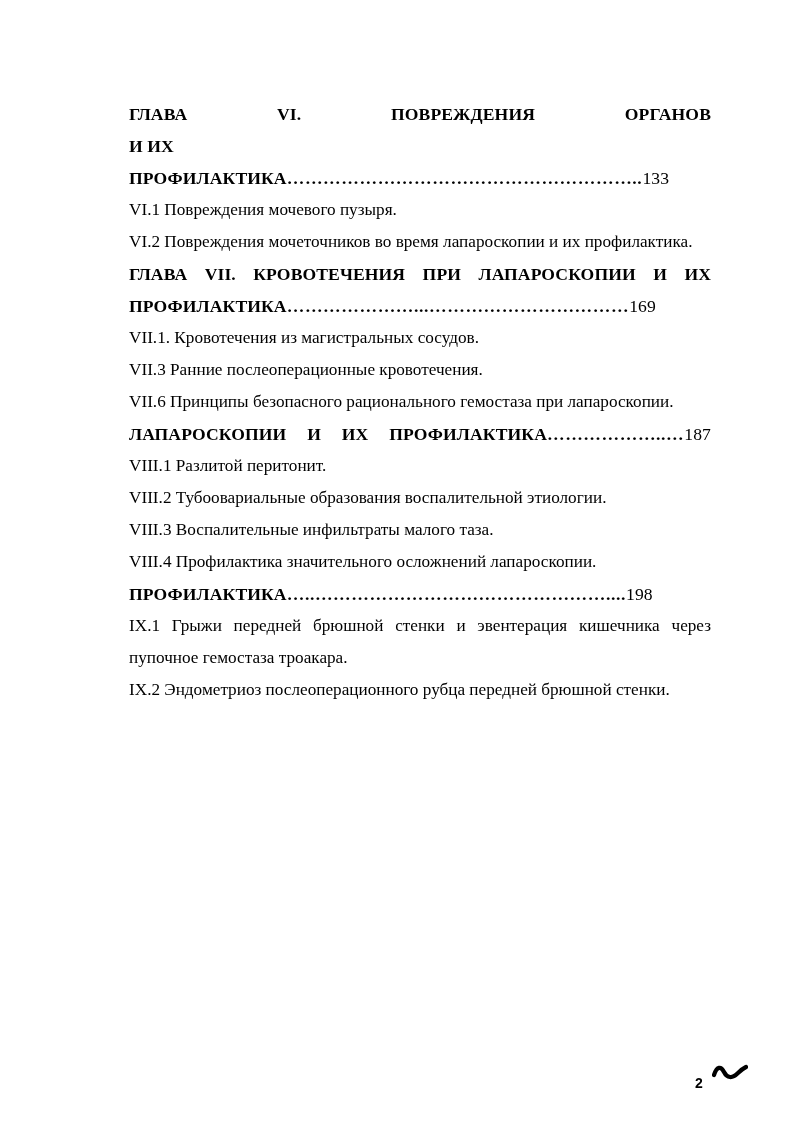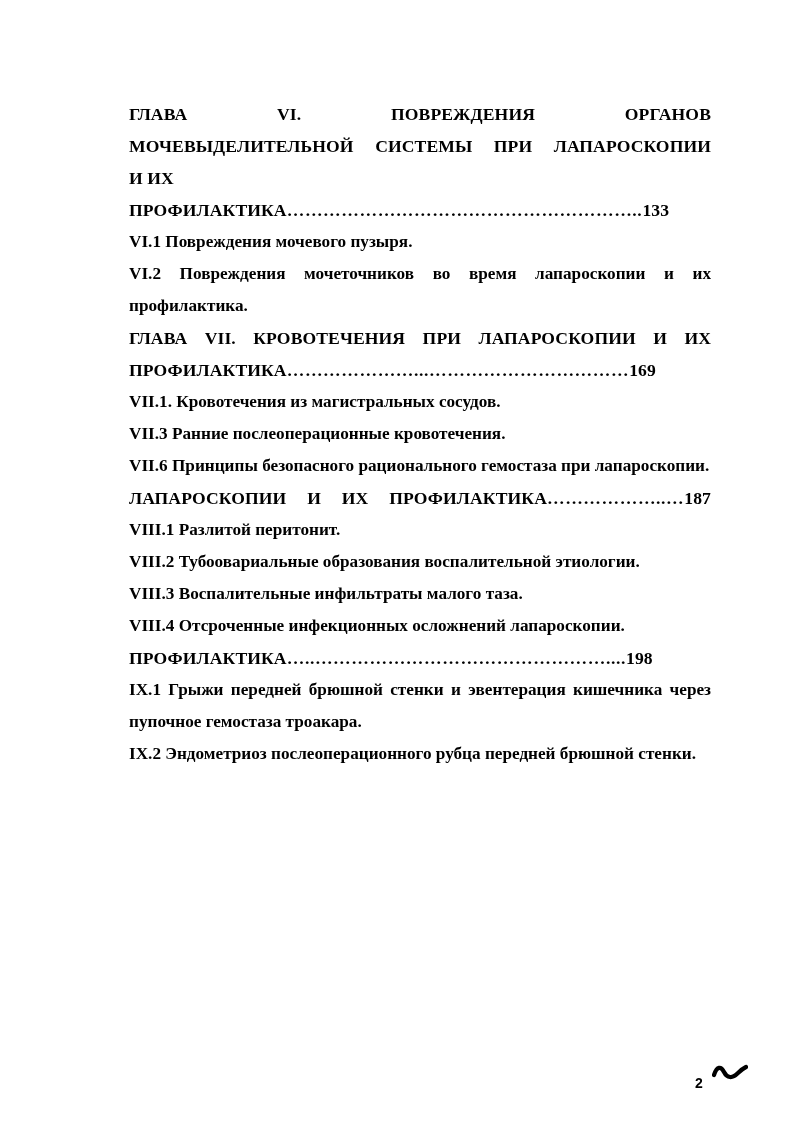--- a/index.html
+++ b/index.html
@@ -47,38 +47,38 @@
     word-spacing: 0px;
     margin: 0;
   }
   .chapter .tail {
     
     text-align: left;
   }
 
   
   .sub {
-    font-weight: bold;
+    font-weight: normal;
     font-size: 17.2px;
     line-height: 32px;
     text-align: justify;
     margin: 0;
   }
   .sub.multi {
     text-align: justify;
     text-align-last: left;
   }
 
   .leaders {
     font-weight: bold;
     letter-spacing: 0.6px;
   }
 
   .pagenum {
-    font-weight: bold;
+    font-weight: normal;
   }
 
   
   #footer {
     position: absolute;
     left: 0;
     top: 1075px;
     width: 799px;
     height: 50px;
   }
@@ -101,21 +101,20 @@
 </style>
 </head>
 <body>
 
 <div id="page">
 
   <div id="toc">
 
     <div class="chapter entry">
       <div>ГЛАВА VI. ПОВРЕЖДЕНИЯ ОРГАНОВ</div>
-      <div>МОЧЕВЫДЕЛИТЕЛЬНОЙ СИСТЕМЫ ПРИ ЛАПАРОСКОПИИ</div>
       <div class="tail"><span>И ИХ ПРОФИЛАКТИКА</span><span class="leaders">…………………………………………………..</span><span class="pagenum">133</span></div>
     </div>
 
     <div class="sub entry">VI.1 Повреждения мочевого пузыря.</div>
     <div class="sub entry multi">VI.2 Повреждения мочеточников во время лапароскопии и их профилактика.</div>
 
     <div class="chapter entry">
       <div>ГЛАВА VII. КРОВОТЕЧЕНИЯ ПРИ ЛАПАРОСКОПИИ И ИХ</div>
       <div class="tail"><span>ПРОФИЛАКТИКА</span><span class="leaders">…………………...……………………………</span><span class="pagenum">169</span></div>
     </div>
@@ -124,21 +123,21 @@
     <div class="sub entry">VII.3 Ранние послеоперационные кровотечения.</div>
     <div class="sub entry multi">VII.6 Принципы безопасного рационального гемостаза при лапароскопии.</div>
 
     <div class="chapter entry">
       <div class="tail"><span>ЛАПАРОСКОПИИ И ИХ ПРОФИЛАКТИКА</span><span class="leaders">………………..…</span><span class="pagenum">187</span></div>
     </div>
 
     <div class="sub entry">VIII.1 Разлитой перитонит.</div>
     <div class="sub entry">VIII.2 Тубоовариальные образования воспалительной этиологии.</div>
     <div class="sub entry">VIII.3 Воспалительные инфильтраты малого таза.</div>
-    <div class="sub entry">VIII.4 Отсроченные инфекционных осложнений лапароскопии.</div>
+    <div class="sub entry">VIII.4 Профилактика значительного осложнений лапароскопии.</div>
 
     <div class="chapter entry">
       <div class="tail"><span>ПРОФИЛАКТИКА</span><span class="leaders">…..…………………………………………....</span><span class="pagenum">198</span></div>
     </div>
 
     <div class="sub entry multi">IX.1 Грыжи передней брюшной стенки и эвентерация кишечника через пупочное гемостаза троакара.</div>
     <div class="sub entry multi">IX.2 Эндометриоз послеоперационного рубца передней брюшной стенки.</div>
 
   </div>
 

